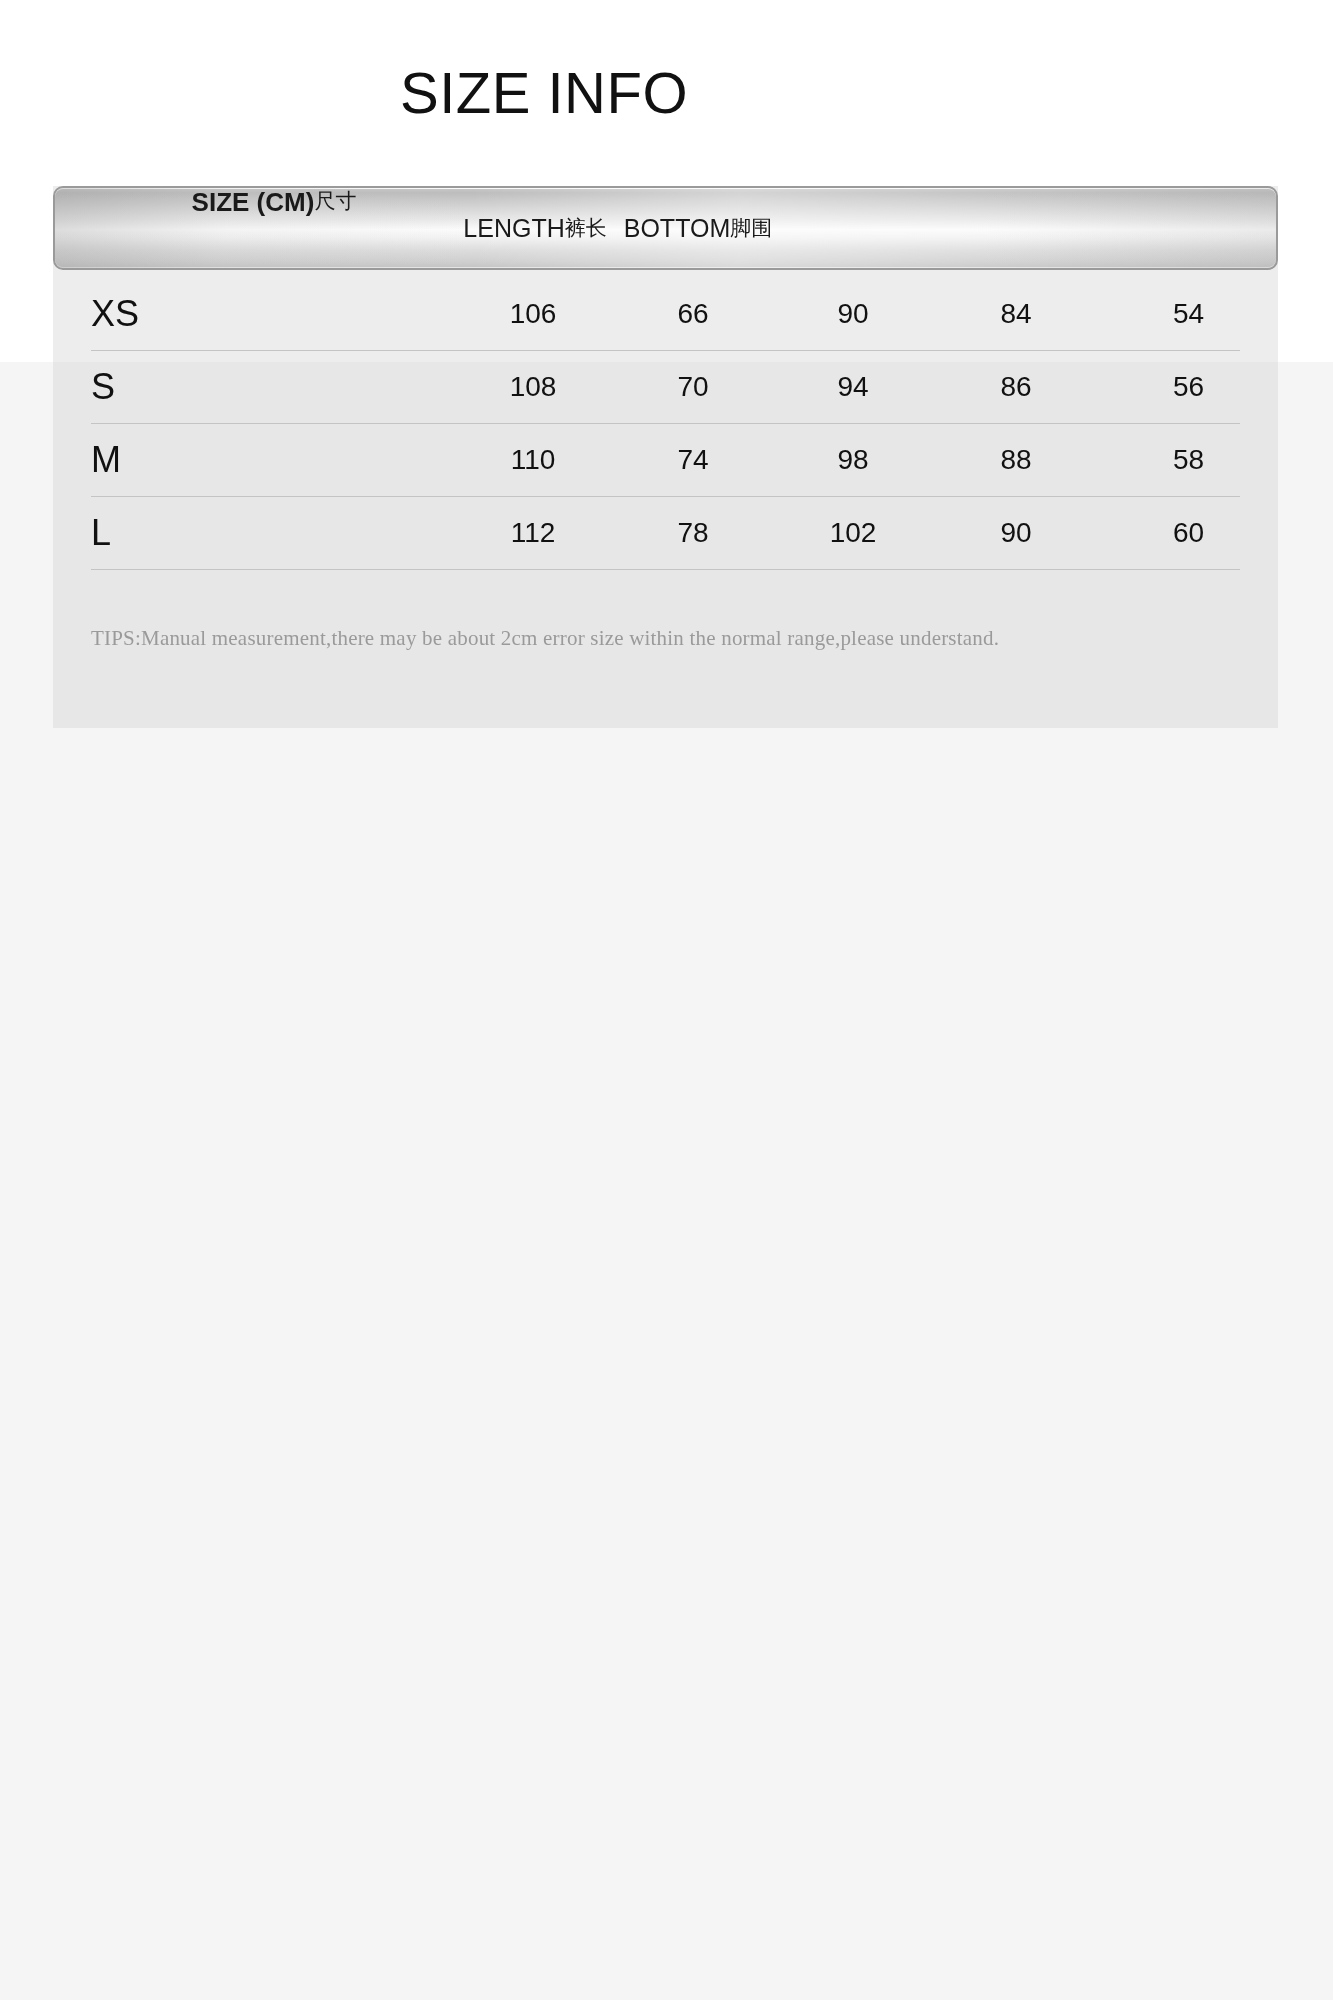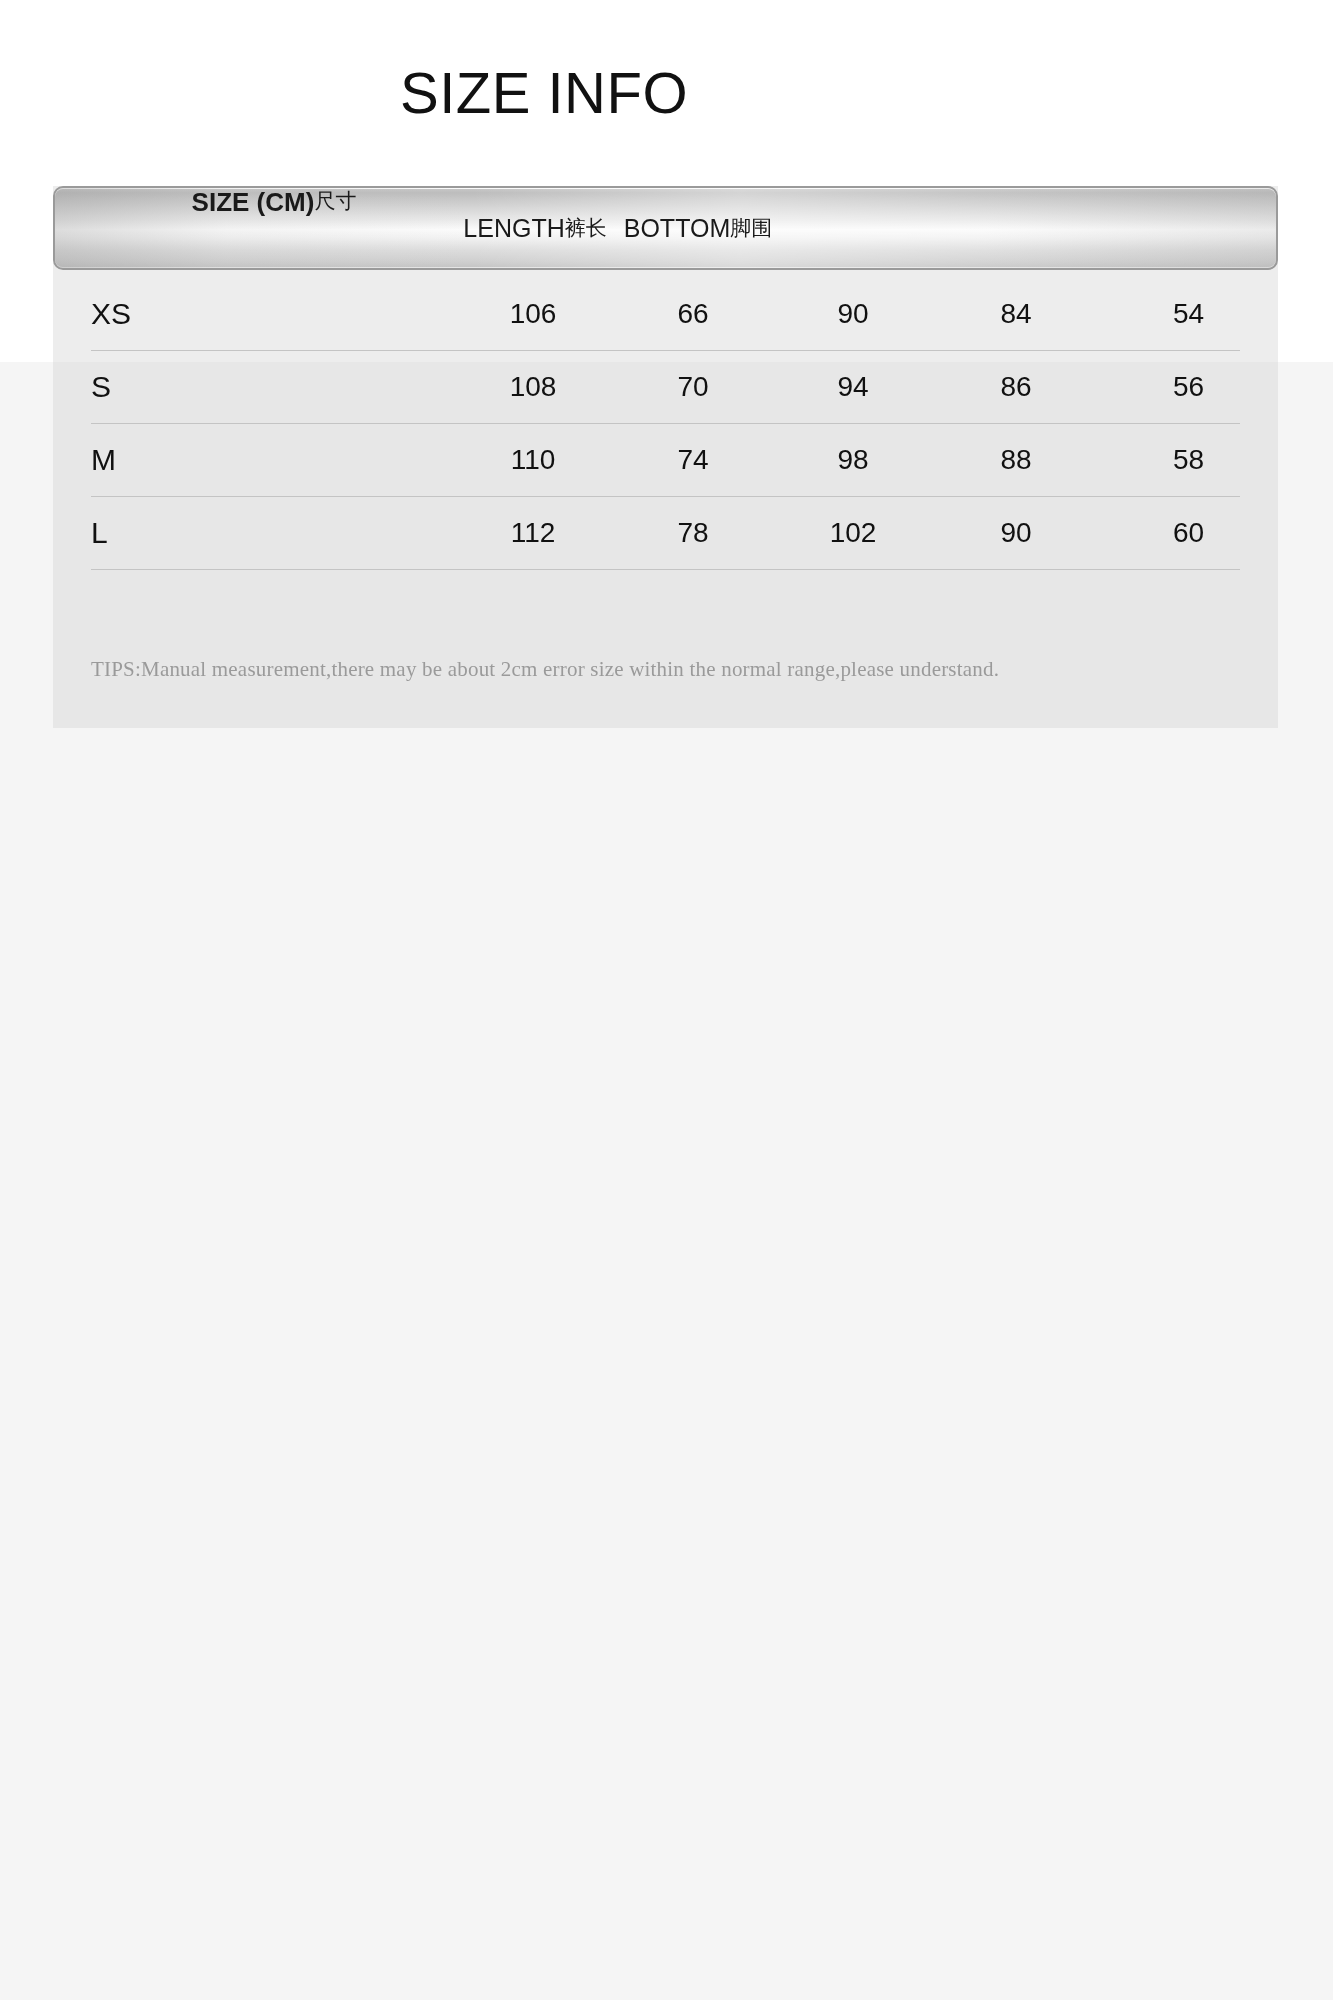--- a/index.html
+++ b/index.html
@@ -171,27 +171,27 @@
     align-items: center;
     justify-content: center;
     font-size: 28px;
     color: #111111;
     font-family: "Liberation Sans", sans-serif;
     box-sizing: border-box;
   }
   .cell.size-label {
     justify-content: flex-start;
     padding-left: 38px;
-    font-size: 30px;
+    font-size: 36px;
   }
 
   .tips {
     position: absolute;
     left: 91px;
-    top: 655px;
+    top: 624px;
     width: 1100px;
     font-family: "Liberation Serif", "DejaVu Serif", serif;
     font-size: 21px;
     line-height: 28px;
     color: #9a9a9a;
     letter-spacing: 0.2px;
   }
 </style>
 </head>
 <body>

